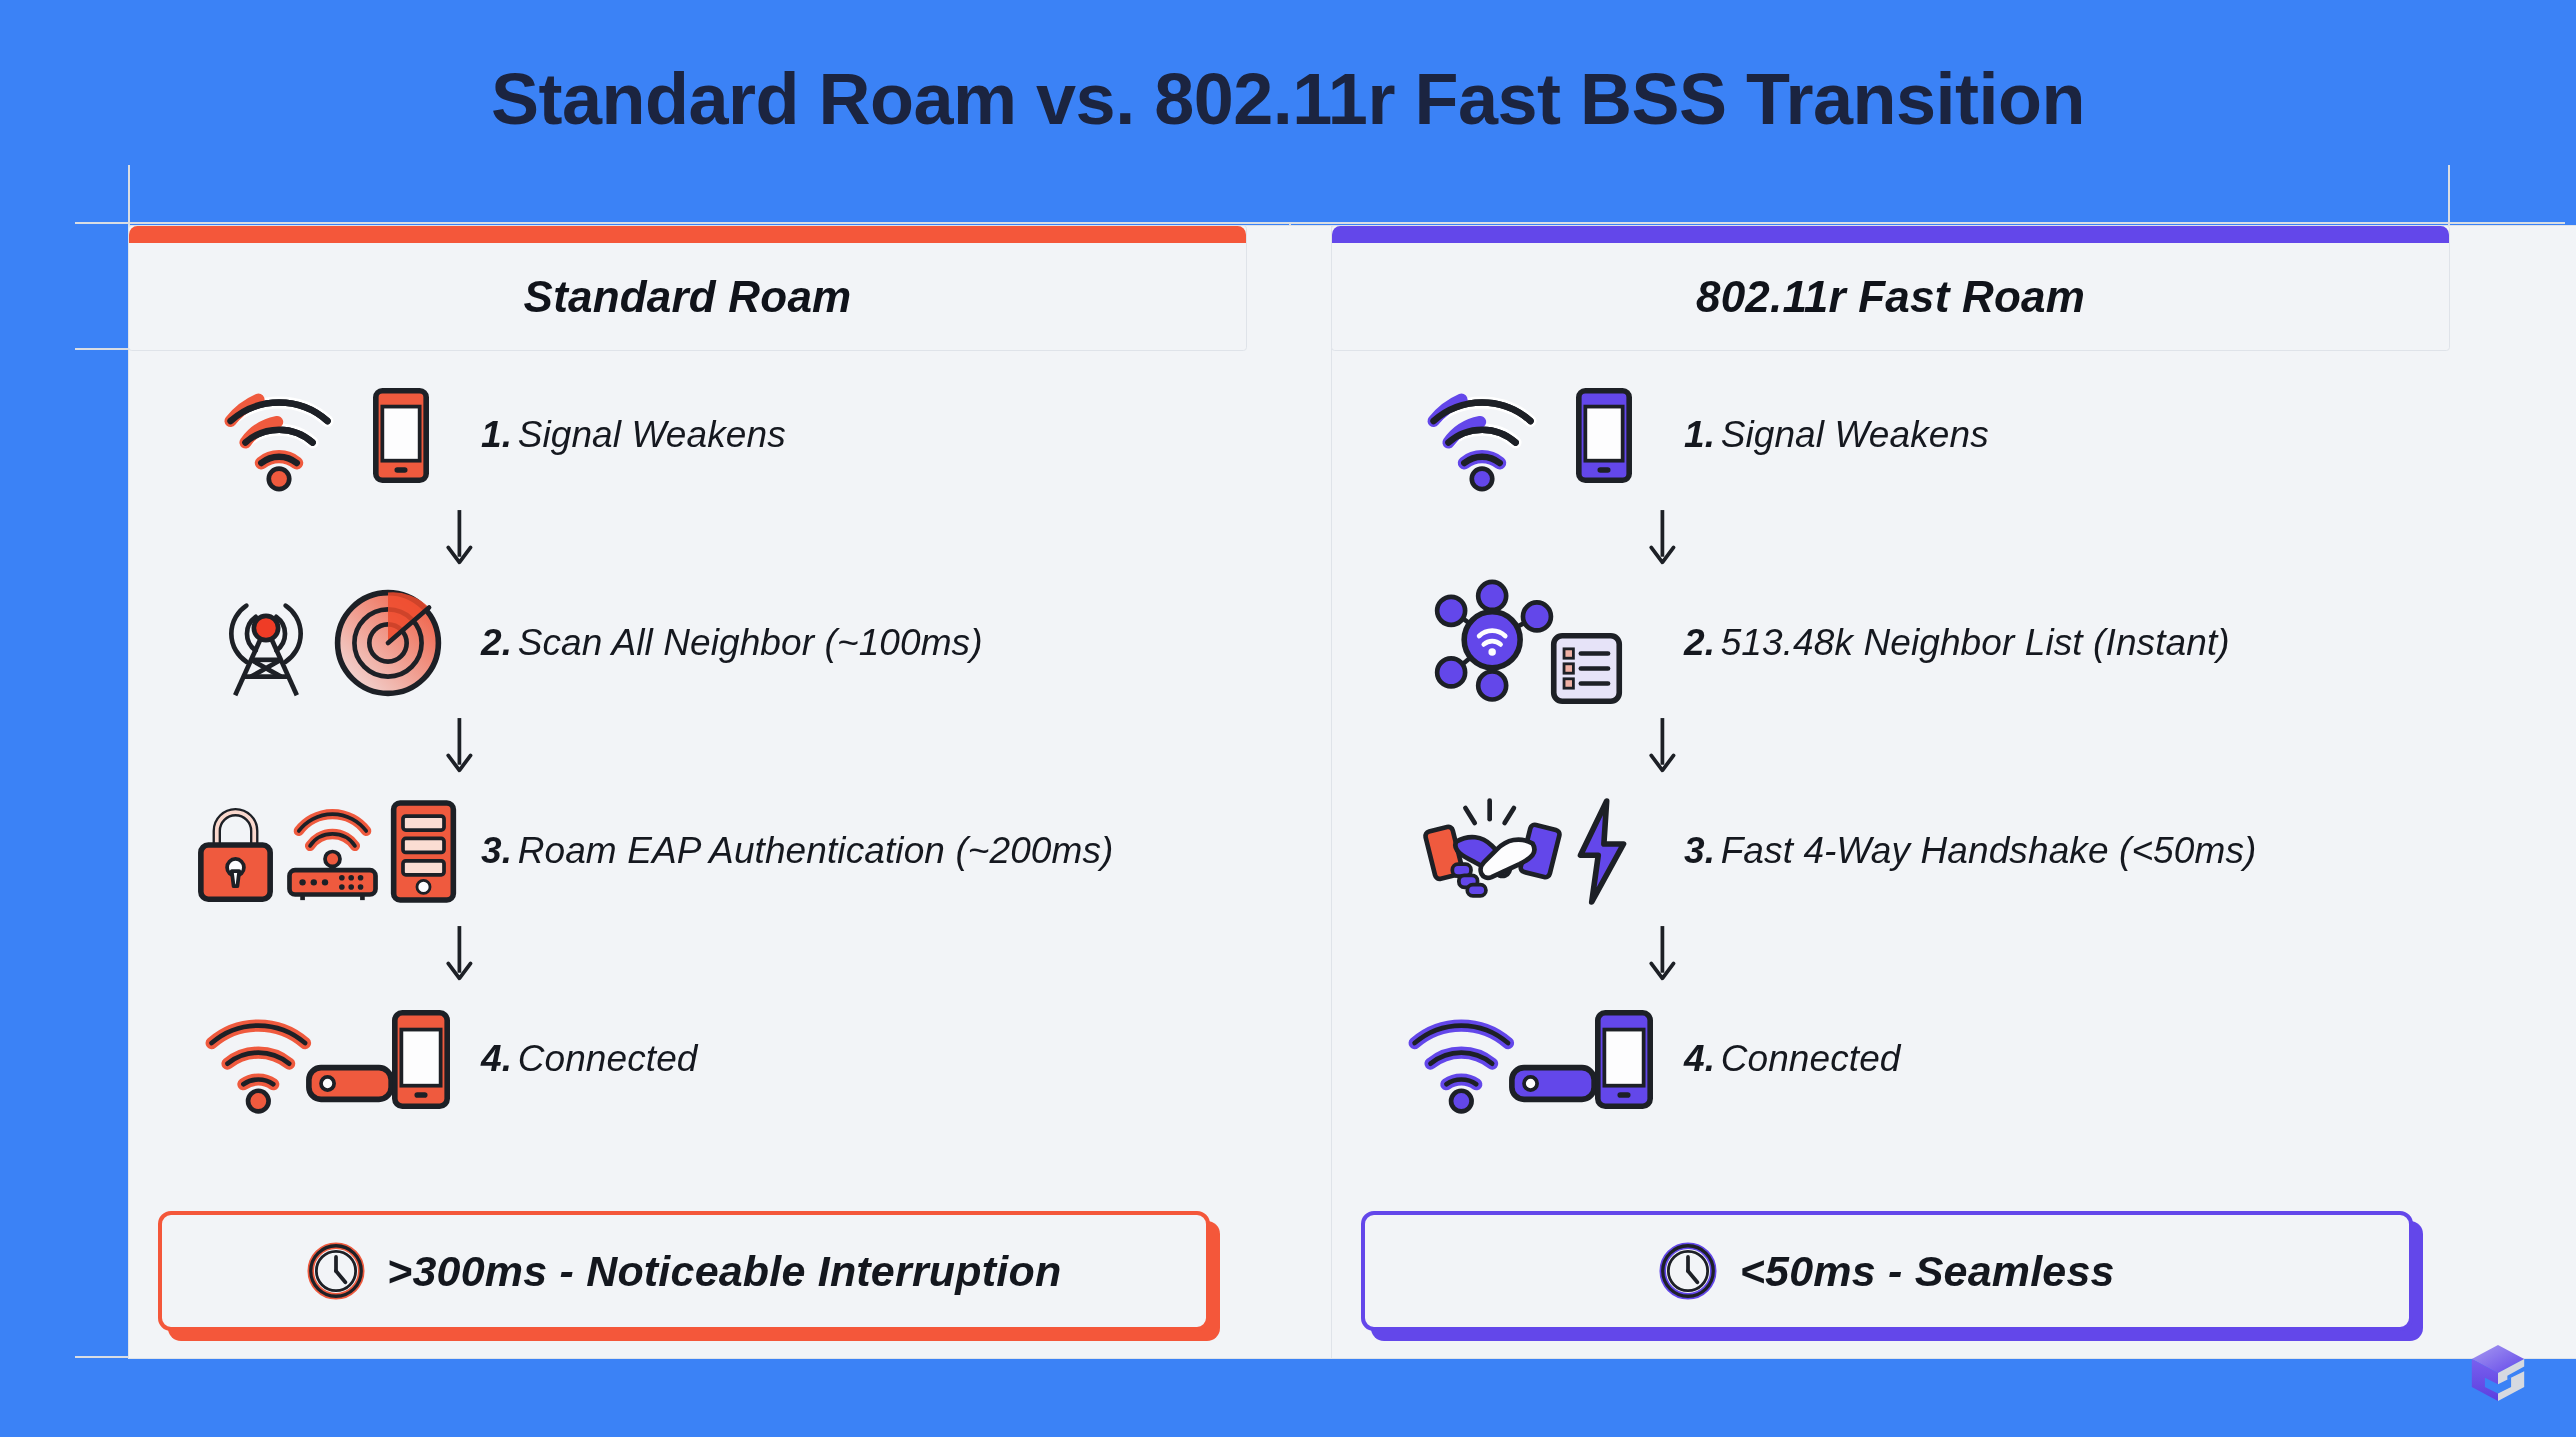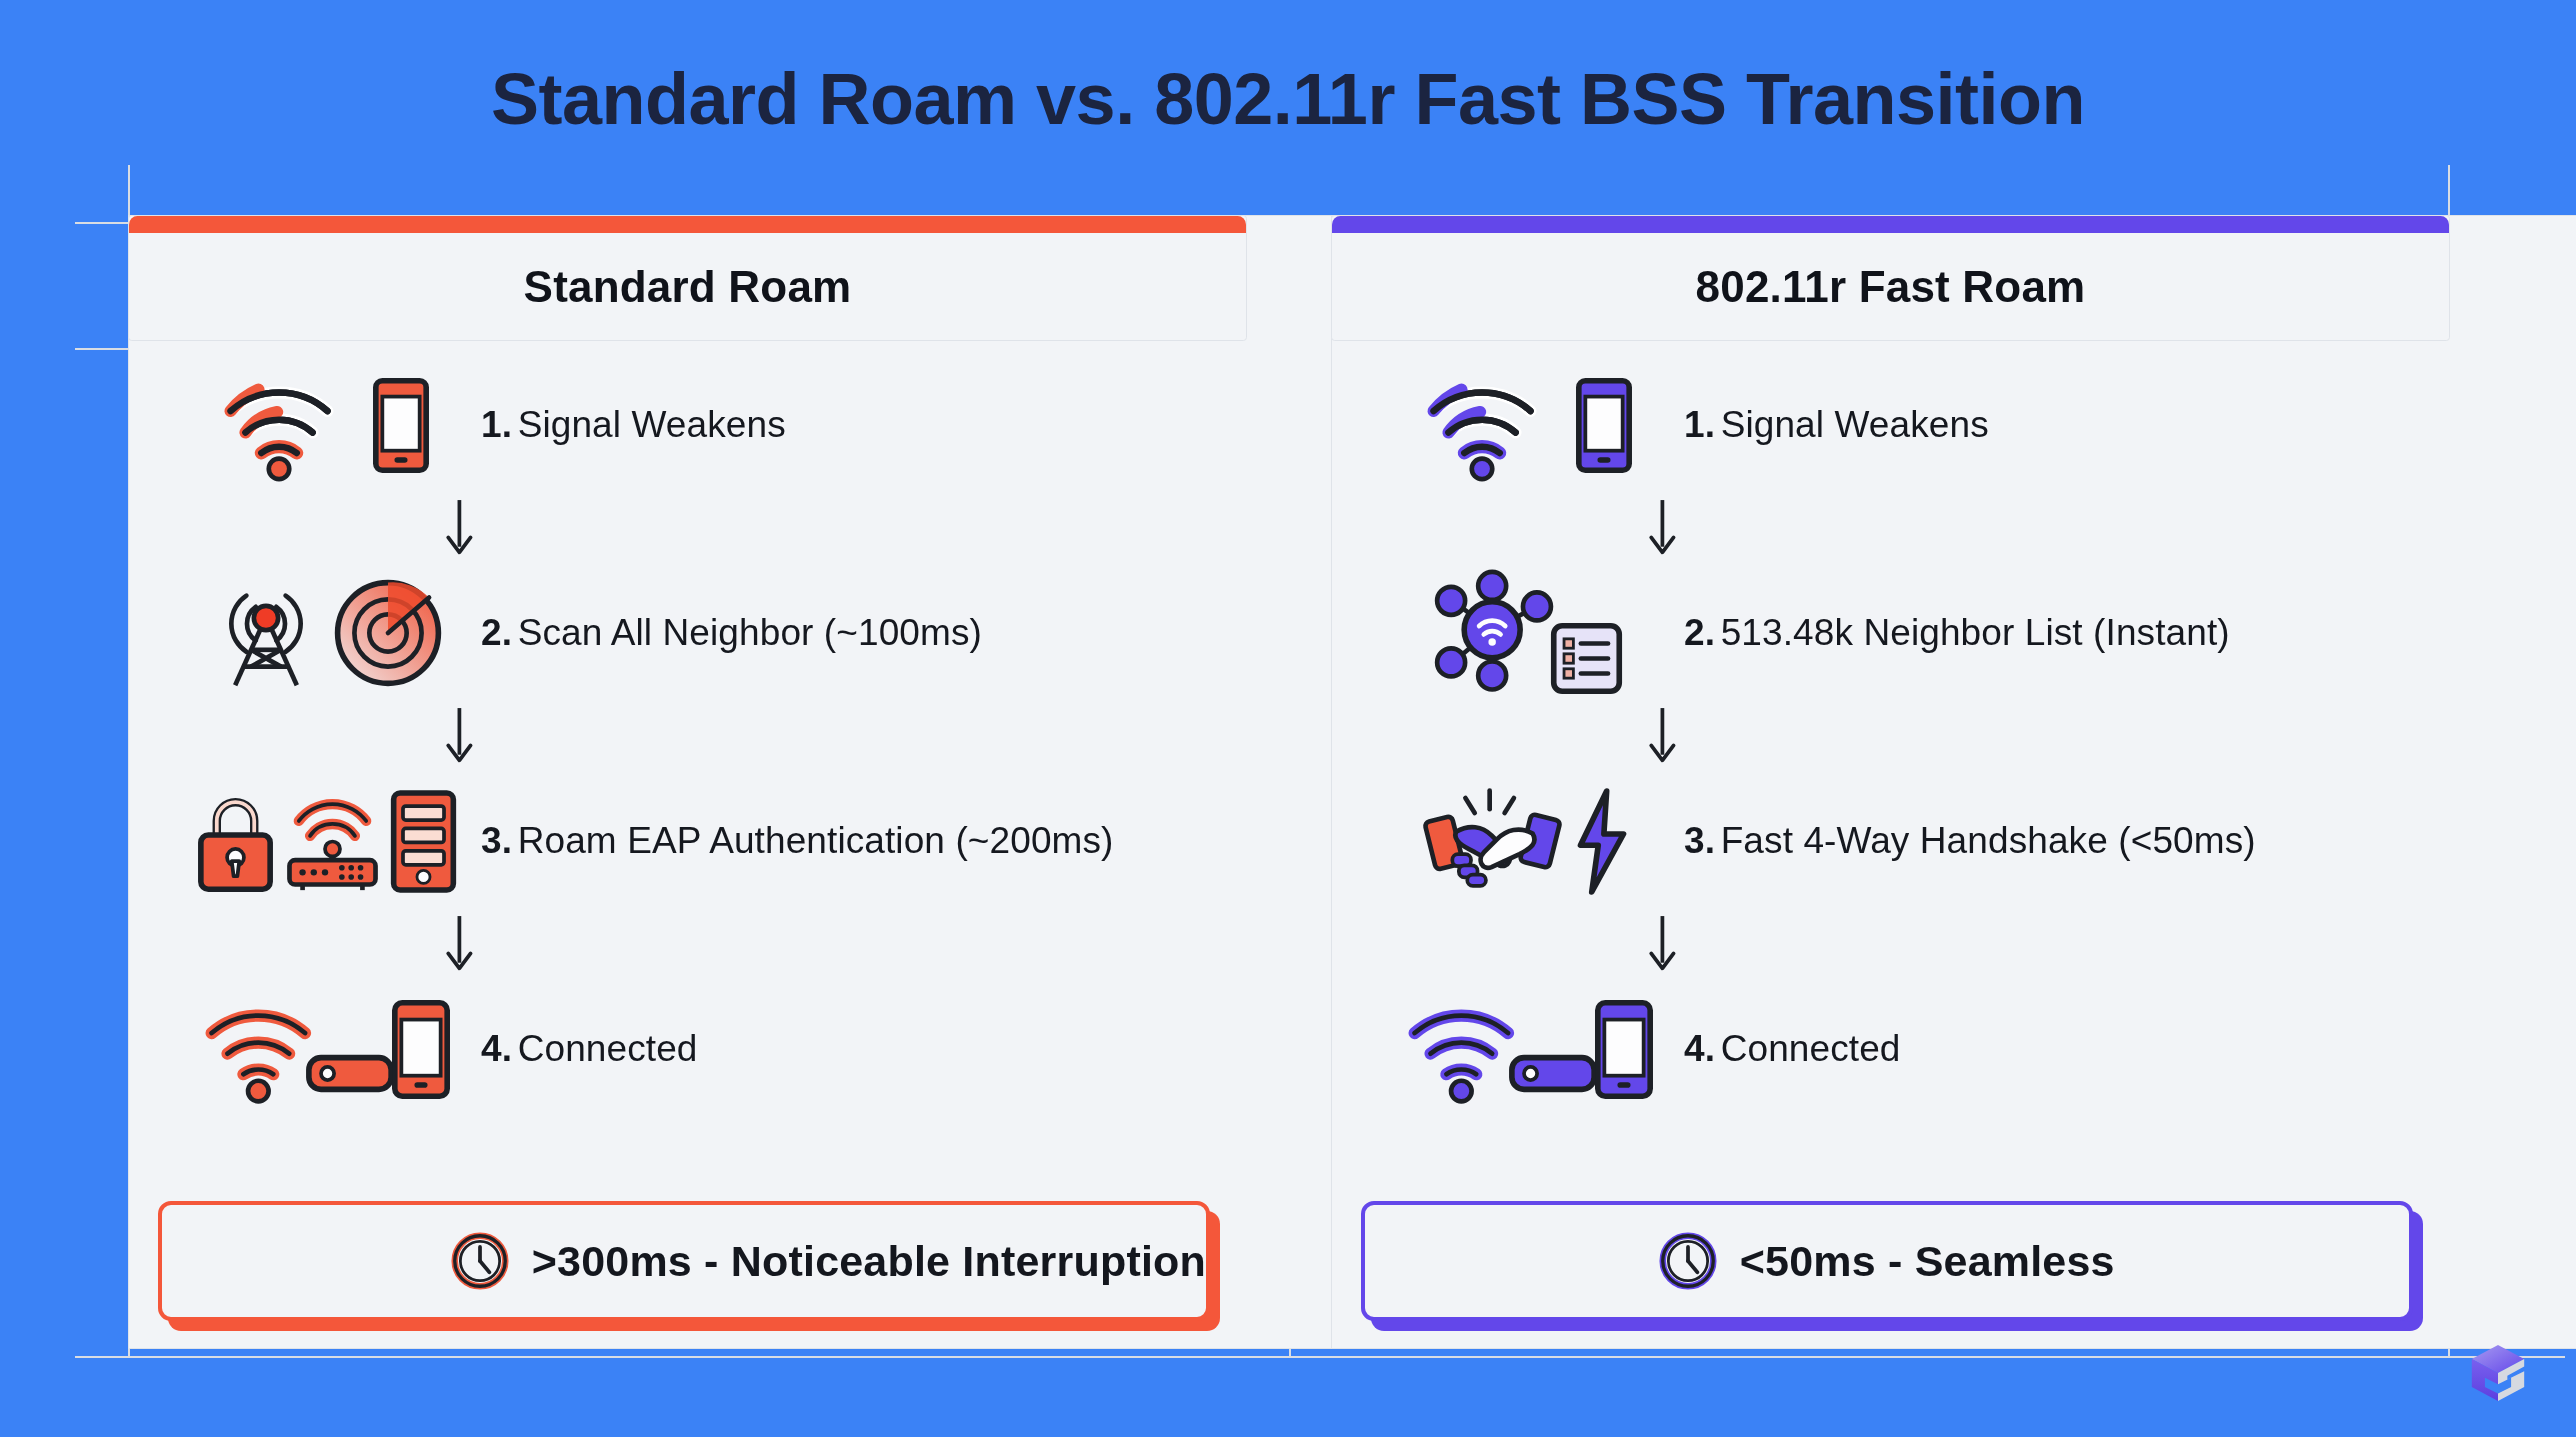--- a/index.html
+++ b/index.html
@@ -27,23 +27,24 @@
     text-align: center;
     font-size: 72px;
     font-weight: 700;
     letter-spacing: -0.5px;
     color: #1b2440;
   }
 
   
   .col {
     position: absolute;
-    top: 215px;
+    top: 225px;
     width: 1290px;
     height: 1134px;
+    font-style: italic;
   }
   .col.left  { left: 128px; }
   .col.right { left: 1331px; }
 
   .panel {
     position: absolute;
     top: 0; left: 0; right: 0; bottom: 0;
     border: 1.9px solid #dfe3e9;
     background: #f2f4f7;
   }
@@ -146,21 +147,21 @@
     left: 0; top: 0;
     width: 1052px; height: 120px;
     border-radius: 13px;
     border: 4.7px solid;
     background: #f2f4f7;
     display: flex;
     align-items: center;
     justify-content: center;
     gap: 22.5px;
   }
-  .col.left  .banner         { border-color: #f4573a; justify-content: flex-end; }
+  .col.left  .banner         { border-color: #f4573a; }
   .col.left  .banner-shadow  { background: #f4573a; }
   .col.right .banner         { border-color: #6347ea; }
   .col.right .banner-shadow  { background: #6347ea; }
   .banner-text {
     font-size: 43px;
     font-weight: 700;
     color: #14171e;
     letter-spacing: 0.2px;
   }
 

